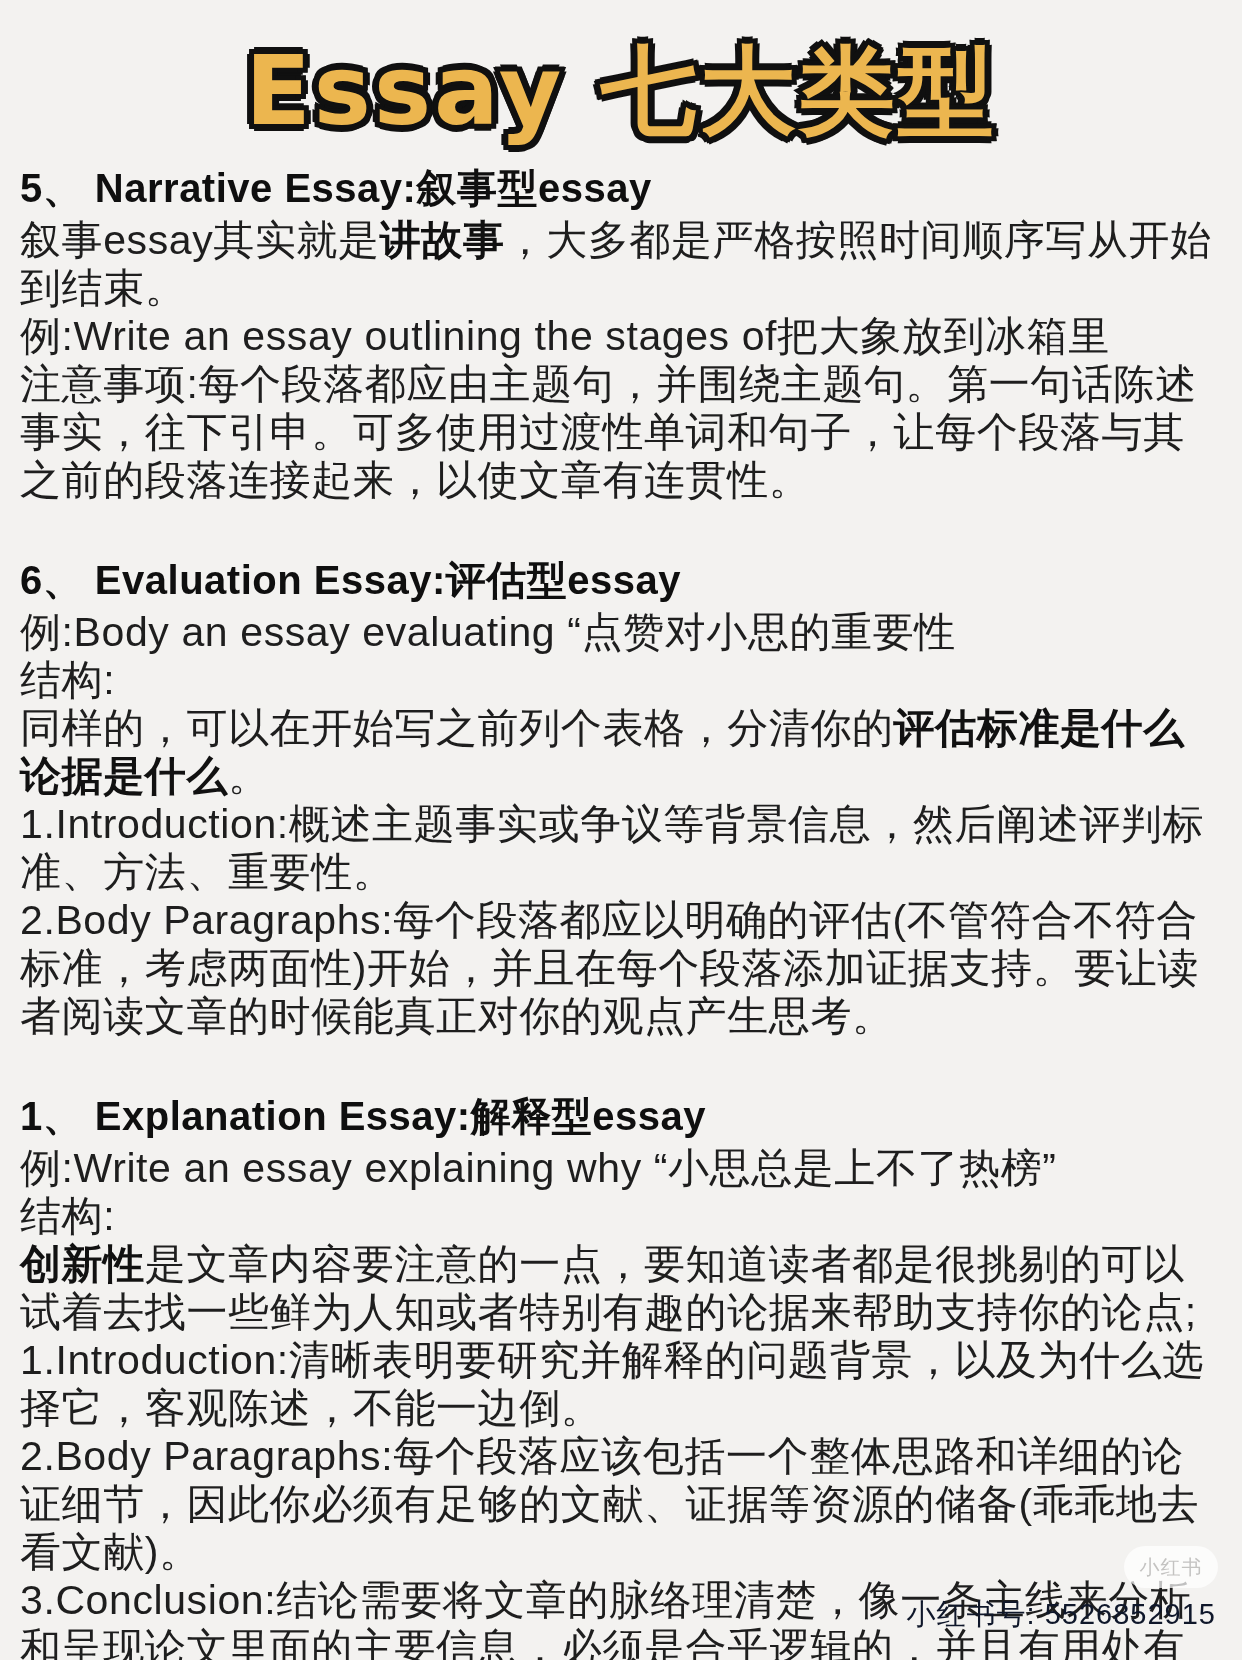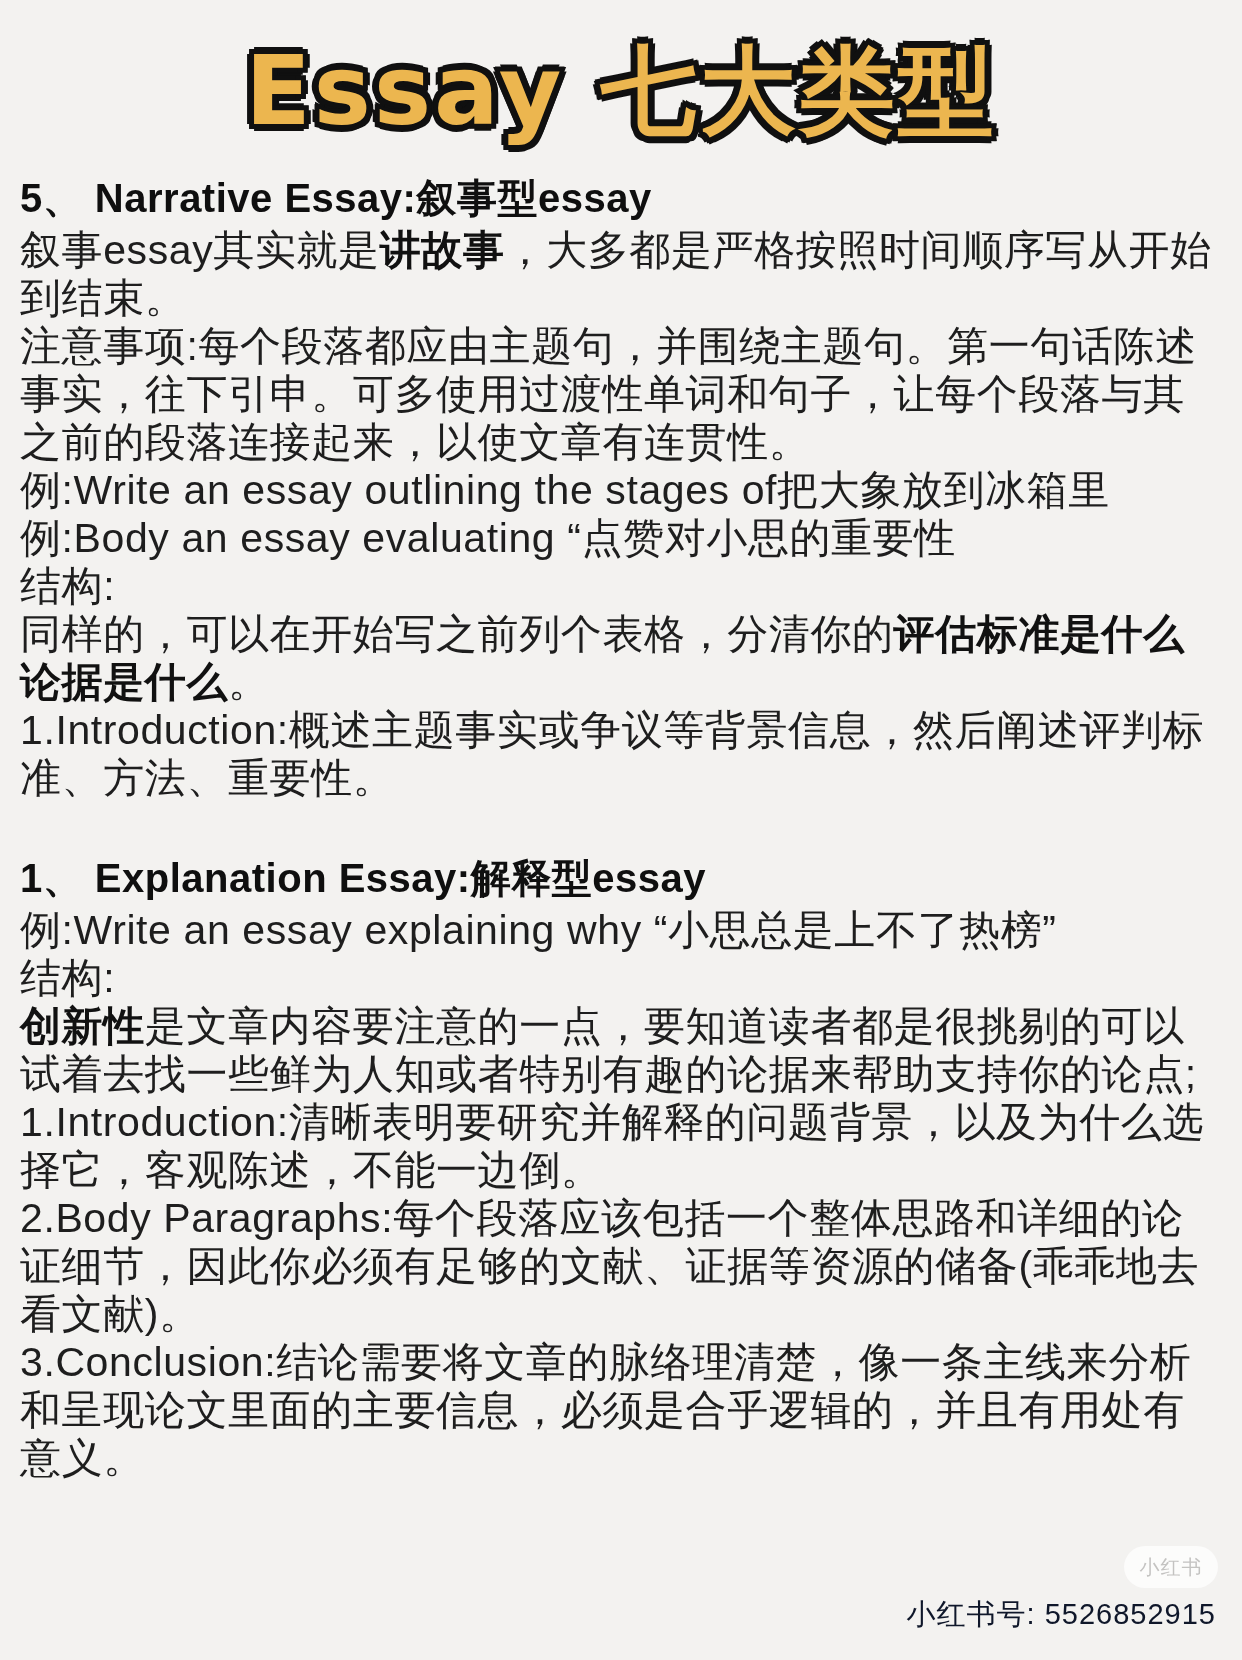--- a/index.html
+++ b/index.html
@@ -36,21 +36,21 @@
   }
 
   h2.sec-heading {
     font-size: 40px;
     line-height: 44px;
     font-weight: 700;
     color: #0f0f0f;
     margin: 54px 0 6px 0;
     letter-spacing: 0.5px;
   }
-  section.first h2.sec-heading { margin-top: 26px; }
+  section.first h2.sec-heading { margin-top: 16px; }
 
   p.para {
     margin: 0;
     font-size: 41px;
     line-height: 48px;
     letter-spacing: 0.6px;
     color: #1e1e1e;
     text-align: left;
     word-break: break-word;
   }
@@ -88,29 +88,31 @@
 </head>
 <body>
 
 <main>
 
   <h1 class="page-title">Essay 七大类型</h1>
 
   <section class="first">
     <h2 class="sec-heading">5、 Narrative Essay:叙事型essay</h2>
     <p class="para"><span>叙事essay其实就是</span><span class="b">讲故事</span><span>，大多都是严格按照时间顺序写从开始到结束。</span></p>
+    <p class="para"><span>例:Write an essay outlining the stages of把大象放到冰箱里</span></p>
     <p class="para"><span>注意事项:每个段落都应由主题句，并围绕主题句。第一句话陈述事实，往下引申。可多使用过渡性单词和句子，让每个段落与其之前的段落连接起来，以使文章有连贯性。</span></p>
-    <p class="para"><span>例:Write an essay outlining the stages of把大象放到冰箱里</span></p>
   </section>
 
   <section>
+    <h2 class="sec-heading">6、 Evaluation Essay:评估型essay</h2>
     <p class="para"><span>例:Body an essay evaluating “点赞对小思的重要性</span></p>
     <p class="para"><span>结构:</span></p>
     <p class="para"><span>同样的，可以在开始写之前列个表格，分清你的</span><span class="b">评估标准是什么论据是什么</span><span>。</span></p>
     <p class="para"><span>1.Introduction:概述主题事实或争议等背景信息，然后阐述评判标准、方法、重要性。</span></p>
+    <p class="para"><span>2.Body Paragraphs:每个段落都应以明确的评估(不管符合不符合标准，考虑两面性)开始，并且在每个段落添加证据支持。要让读者阅读文章的时候能真正对你的观点产生思考。</span></p>
   </section>
 
   <section>
     <h2 class="sec-heading">1、 Explanation Essay:解释型essay</h2>
     <p class="para"><span>例:Write an essay explaining why “小思总是上不了热榜”</span></p>
     <p class="para"><span>结构:</span></p>
     <p class="para"><span class="b">创新性</span><span>是文章内容要注意的一点，要知道读者都是很挑剔的可以试着去找一些鲜为人知或者特别有趣的论据来帮助支持你的论点;</span></p>
     <p class="para"><span>1.Introduction:清晰表明要研究并解释的问题背景，以及为什么选择它，客观陈述，不能一边倒。</span></p>
     <p class="para"><span>2.Body Paragraphs:每个段落应该包括一个整体思路和详细的论证细节，因此你必须有足够的文献、证据等资源的储备(乖乖地去看文献)。</span></p>
     <p class="para"><span>3.Conclusion:结论需要将文章的脉络理清楚，像一条主线来分析和呈现论文里面的主要信息，必须是合乎逻辑的，并且有用处有意义。</span></p>

